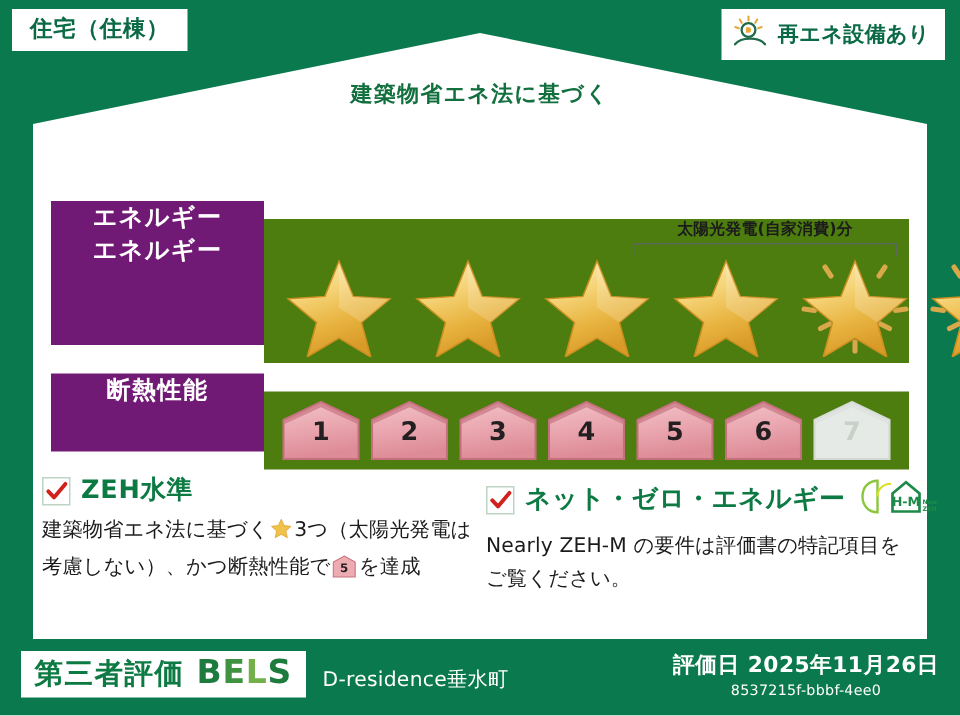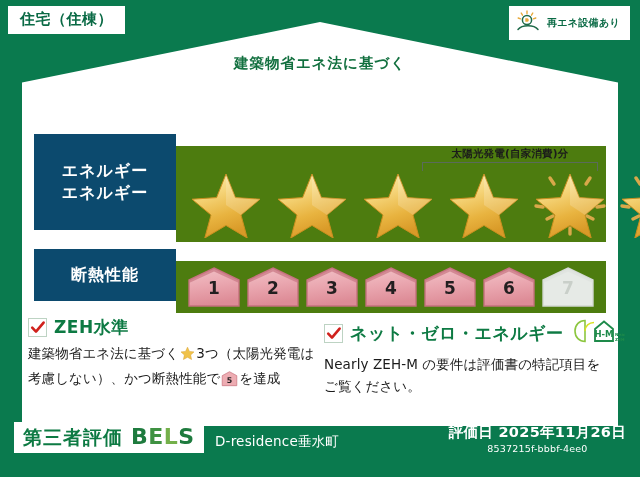--- a/index.html
+++ b/index.html
@@ -55,21 +55,21 @@
     background: #ffffff;
     padding: 4px 10px 5px 6px;
     display: flex;
     align-items: center;
     gap: 6px;
     z-index: 6;
     line-height: 1;
   }
   .renew-badge .txt {
     color: #0a6a45;
-    font-size: 10px;
+    font-size: 14px;
     font-weight: bold;
     letter-spacing: 0.3px;
   }
 
   
   .title-wrap {
     position: absolute;
     left: 0; right: 0;
     top: 56px;
     text-align: center;
@@ -100,26 +100,26 @@
     z-index: 5;
   }
   .perf-row {
     display: flex;
     align-items: stretch;
     margin-bottom: 7px;
   }
   .row-head {
     width: 142px;
     flex: 0 0 142px;
-    background: #0c4a6e;
+    background: #701a75;
     color: #ffffff;
     display: flex;
     flex-direction: column;
     align-items: center;
-    justify-content: center;
+    justify-content: flex-start;
     font-size: 16px;
     font-weight: bold;
     letter-spacing: 1px;
     line-height: 1.35;
   }
   .row-body {
     flex: 1;
     background: #4d7c0f;
     position: relative;
     margin-top: 12px;
@@ -245,21 +245,21 @@
     line-height: 1.62;
     letter-spacing: 0.1px;
   }
   .info-body .inline-star { vertical-align: -3px; margin: 0 1px; }
   .info-body .inline-badge { vertical-align: -4px; margin: 0 1px; }
 
   
   .bottom-bar {
     position: absolute;
     left: 0;
-    bottom: 16px;
+    bottom: 4px;
     width: 640px;
     height: 47px;
     z-index: 7;
   }
   .bels-box {
     position: absolute;
     left: 14px;
     top: 8px;
     background: #ffffff;
     padding: 4px 9px 5px 9px;

